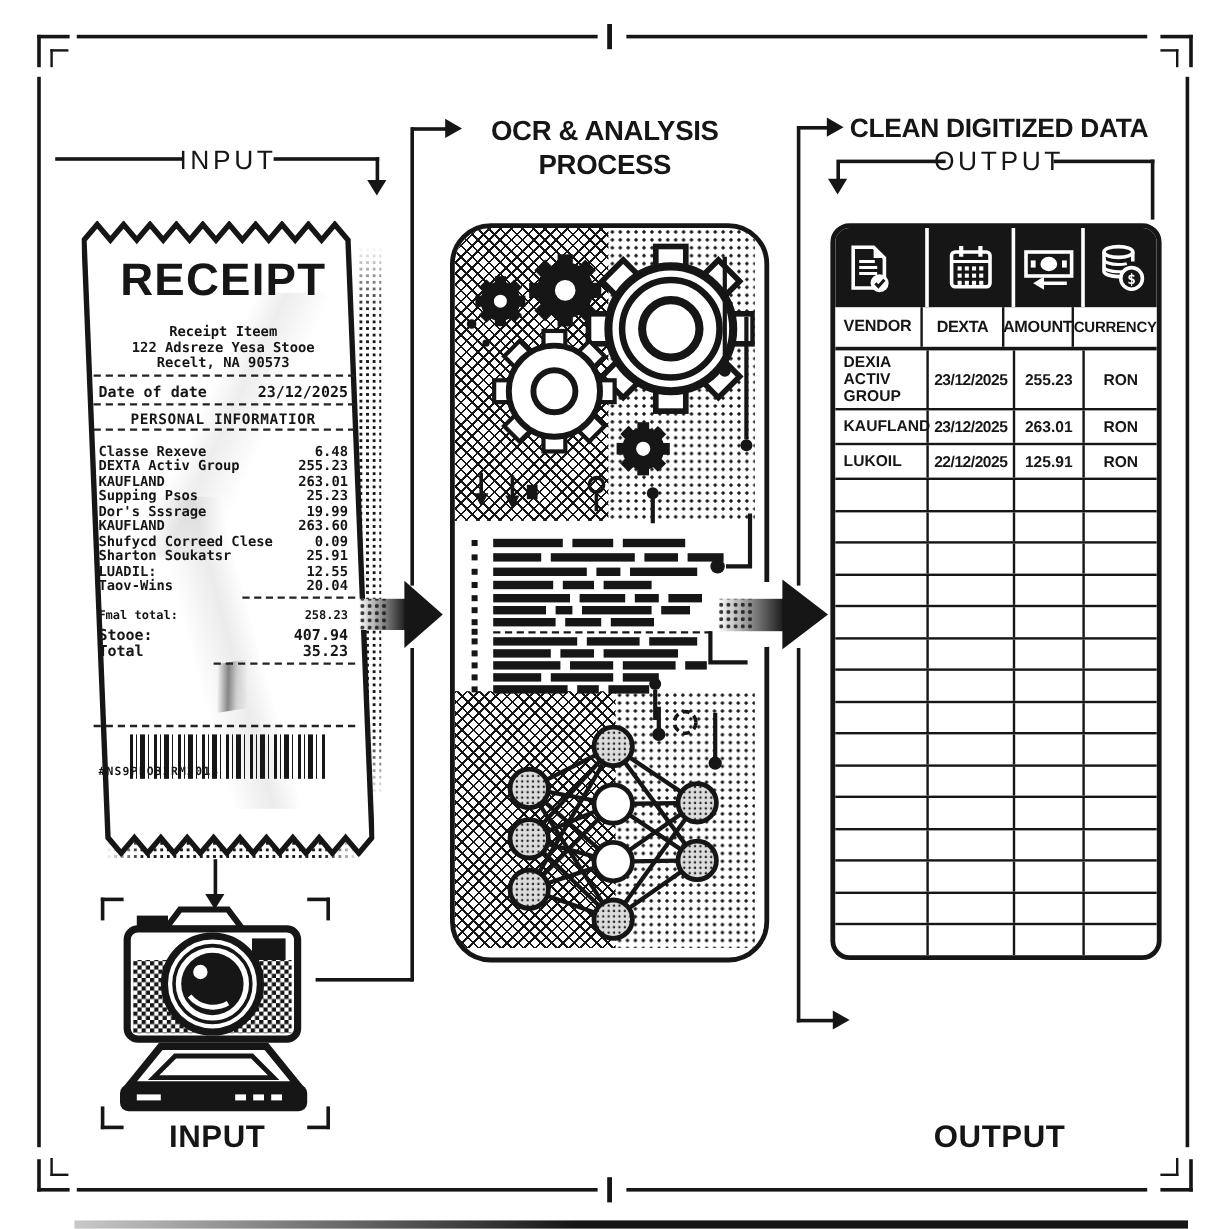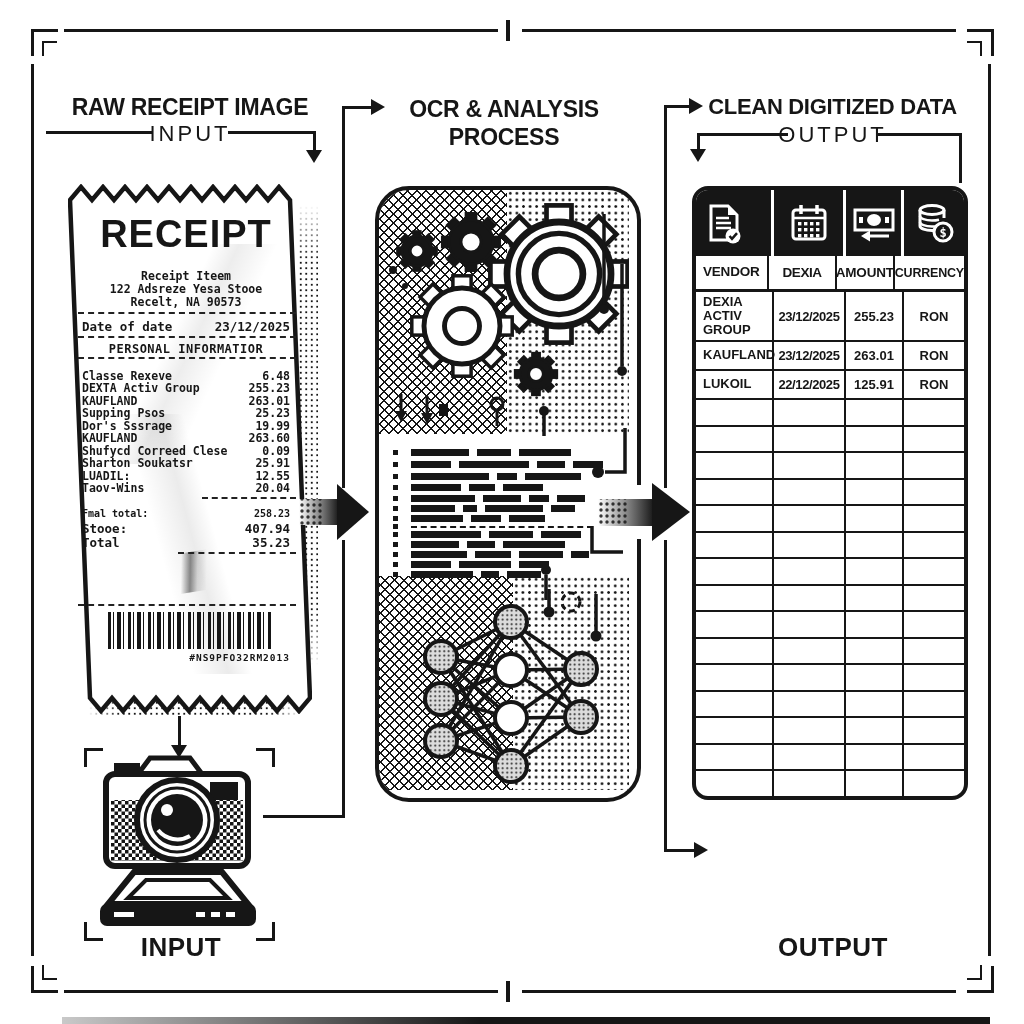--- a/index.html
+++ b/index.html
@@ -80,21 +80,20 @@
   <div class="bracket tl" data-name="frame-corner-top-left" style="left:31px;top:29px"></div>
   <div class="bracket tl mini" data-name="frame-corner-top-left-inner" style="left:42px;top:41px"></div>
   <div class="bracket tr" data-name="frame-corner-top-right" style="left:967px;top:29px"></div>
   <div class="bracket tr mini" data-name="frame-corner-top-right-inner" style="left:967px;top:41px"></div>
   <div class="bracket bl" data-name="frame-corner-bottom-left" style="left:31px;top:966px"></div>
   <div class="bracket bl mini" data-name="frame-corner-bottom-left-inner" style="left:42px;top:965px"></div>
   <div class="bracket br" data-name="frame-corner-bottom-right" style="left:967px;top:966px"></div>
   <div class="bracket br mini" data-name="frame-corner-bottom-right-inner" style="left:967px;top:965px"></div>
   <div class="abs" data-name="photo-bottom-strip" style="left:62px;top:1017px;width:928px;height:7px;background:linear-gradient(90deg,#c9c9c9,#161616 45%)"></div>
 
-  <div class="h-title" data-name="left-section-title" style="left:58px;top:94px;width:264px">RAW RECEIPT IMAGE</div>
   <div class="h-sub" data-name="left-section-subtitle" style="left:58px;top:121px;width:264px">INPUT</div>
   <div class="ln" data-name="input-line-left" style="left:46px;top:131px;width:106px;height:3px"></div>
   <div class="ln" data-name="input-line-right" style="left:228px;top:131px;width:88px;height:3px"></div>
   <div class="ln" data-name="input-elbow-down" style="left:313px;top:131px;width:3px;height:20px"></div>
   <div class="arr-d" data-name="arrow-down-to-receipt-icon" style="left:306px;top:150px"></div>
 
   <div class="h-title" data-name="process-title-line2" style="left:379px;top:124px;width:250px">PROCESS</div>
   <div class="h-title" data-name="process-title-line1" style="left:379px;top:96px;width:250px">OCR &amp; ANALYSIS</div>
   <div class="ln" data-name="connector-shaft-into-process" style="left:343px;top:106px;width:30px;height:3px"></div>
   <div class="arr-r" data-name="arrow-right-to-process-icon" style="left:371px;top:99px"></div>
@@ -197,21 +196,21 @@
         </div>
         <div class="rline tot-sub" data-name="receipt-total">
           <span>Total</span>
           <span>35.23</span>
         </div>
       </div>
     <div class="rsep" data-name="receipt-separator-short" style="top:368px;left:45%"></div>
     <div class="rsep" data-name="receipt-separator" style="top:420px"></div>
     <div class="abs" data-name="barcode" style="left:40px;top:428px;width:164px;height:37px;
          background:repeating-linear-gradient(90deg,#161616 0 3px,transparent 3px 5px,#161616 5px 6px,transparent 6px 9px,#161616 9px 13px,transparent 13px 15px,#161616 15px 16px,transparent 16px 20px)"></div>
-    <div class="rc" data-name="barcode-text" style="top:468px;text-align:right;font-size:9.5px;letter-spacing:1px">#NS9PFO32RM2013</div>
+    <div class="rc" data-name="barcode-text" style="top:454px;text-align:left;font-size:9.5px;letter-spacing:1px">#NS9PFO32RM2013</div>
   </div>
 
   <div class="ln" data-name="receipt-to-camera-shaft" style="left:178px;top:716px;width:3px;height:30px"></div>
   <div class="arr-d" data-name="arrow-down-to-camera-icon" style="left:171px;top:745px"></div>
 
   <div class="bracket tl" data-name="camera-bracket-top-left" style="left:84px;top:748px;width:16px;height:16px"></div>
   <div class="bracket tr" data-name="camera-bracket-top-right" style="left:256px;top:748px;width:16px;height:16px"></div>
   <div class="bracket bl" data-name="camera-bracket-bottom-left" style="left:84px;top:922px;width:16px;height:16px"></div>
   <div class="bracket br" data-name="camera-bracket-bottom-right" style="left:256px;top:922px;width:16px;height:16px"></div>
 
@@ -535,21 +534,21 @@
           <path d="M32 9 v8" fill="none" stroke="#fff" stroke-width="3"></path>
           <path d="M8 15 c0 2.5 5.4 4.5 12 4.5 2.6 0 5 -.3 7 -.8" fill="none" stroke="#fff" stroke-width="2.5"></path>
           <path d="M8 21 c0 2.5 5.4 4.5 12 4.5 1.6 0 3.1 -.1 4.5 -.3" fill="none" stroke="#fff" stroke-width="2.5"></path>
           <circle cx="31" cy="31" r="9" fill="#161616" stroke="#fff" stroke-width="3"></circle>
           <text x="31" y="35.5" text-anchor="middle" font-family="DejaVu Sans Mono,monospace" font-size="12" font-weight="bold" fill="#fff">$</text>
         </svg>
       </div>
     </div>
     <div class="t-headrow" data-name="table-header-row">
       <div class="hcell c0" data-name="column-header-vendor">VENDOR</div>
-      <div class="hcell c1" data-name="column-header-date">DEXIA</div>
+      <div class="hcell c1" data-name="column-header-date">DEXTA</div>
       <div class="hcell c2" data-name="column-header-amount">AMOUNT</div>
       <div class="hcell c3" data-name="column-header-currency">CURRENCY</div>
     </div>
     <div data-name="table-data-rows">
         <div class="trow" data-name="table-row">
           <div class="tcell c0" data-name="table-cell">DEXIA ACTIV GROUP</div>
           <div class="tcell c1" data-name="table-cell">23/12/2025</div>
           <div class="tcell c2" data-name="table-cell">255.23</div>
           <div class="tcell c3" data-name="table-cell">RON</div>
         </div>

